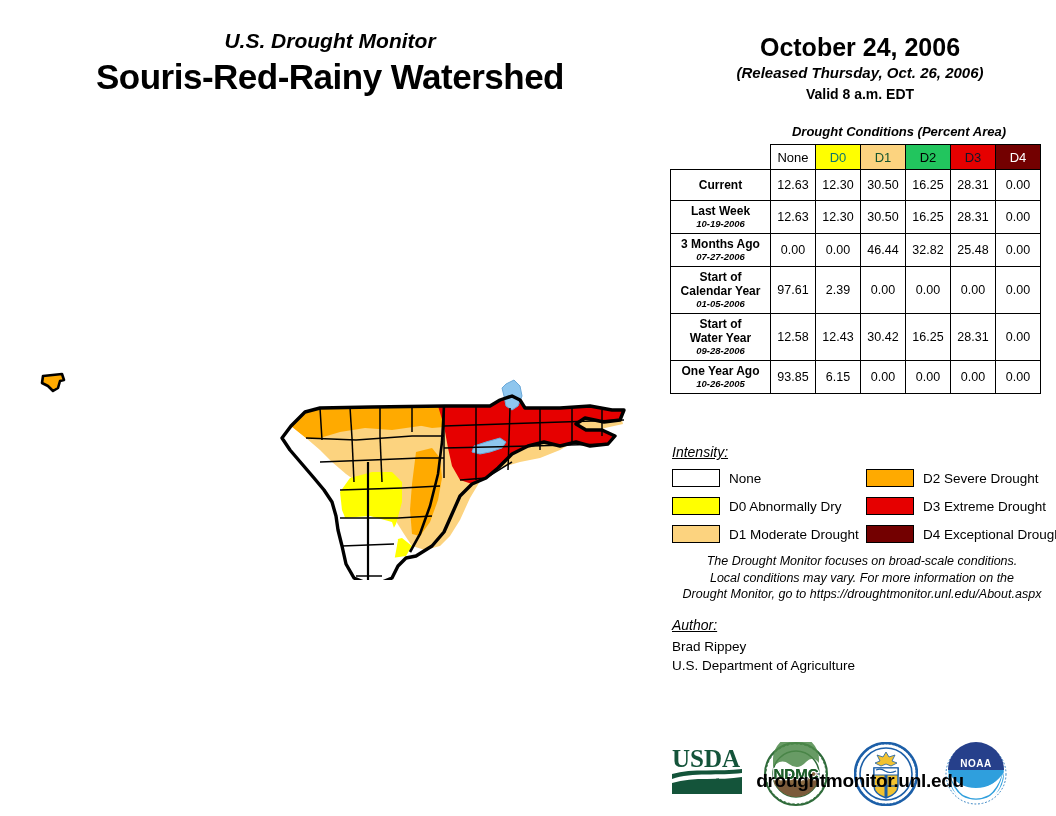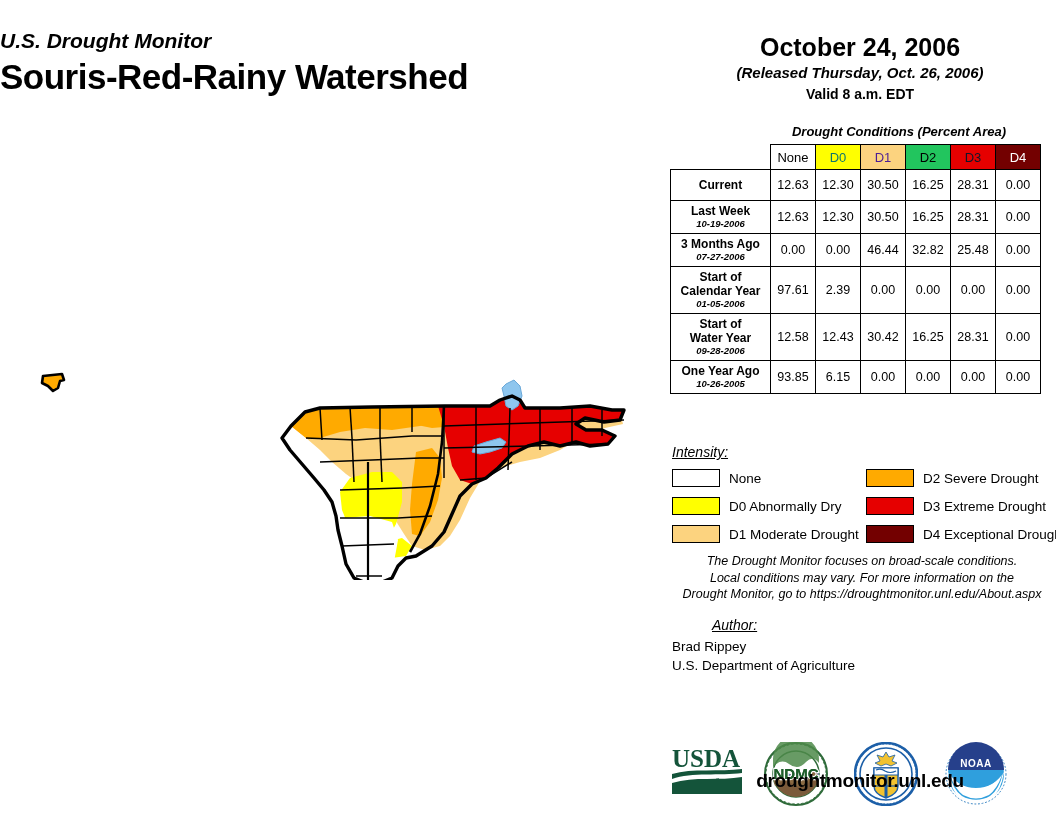--- a/index.html
+++ b/index.html
@@ -15,21 +15,21 @@
     color: #000000;
     overflow: hidden;
   }
 
   
   #left-header {
     position: absolute;
     left: 0px;
     top: 28px;
     width: 660px;
-    text-align: left;
+    text-align: center;
   }
   #subtitle-top {
     font-size: 21px;
     font-weight: bold;
     font-style: italic;
     letter-spacing: 0px;
     line-height: 26px;
   }
   #main-title {
     font-size: 35px;
@@ -118,21 +118,21 @@
     font-weight: bold;
     line-height: 12px;
   }
   #cond-table td.val {
     width: 44px;
     height: 30px;
     font-size: 12.5px;
   }
   .sw-none { background: #ffffff; color: #000; }
   .sw-d0   { background: #ffff00; color: #0f766e; }
-  .sw-d1   { background: #fcd37f; color: #4c1d95; }
+  .sw-d1   { background: #fcd37f; color: #14532d; }
   .sw-d2   { background: #22c55e; color: #000; }
   .sw-d3   { background: #e60000; color: #0f172a; }
   .sw-d4   { background: #730000; color: #fff; }
 
   
   #intensity-title {
     position: absolute;
     left: 672px;
     top: 444px;
     font-size: 14px;
@@ -183,21 +183,20 @@
   }
 
   
   #author-title {
     position: absolute;
     left: 672px;
     top: 617px;
     font-size: 14px;
     font-style: italic;
     text-decoration: underline;
-    margin-left: 40px;
   }
   #author-lines {
     position: absolute;
     left: 672px;
     top: 637px;
     font-size: 13.5px;
     line-height: 19px;
   }
 
   

